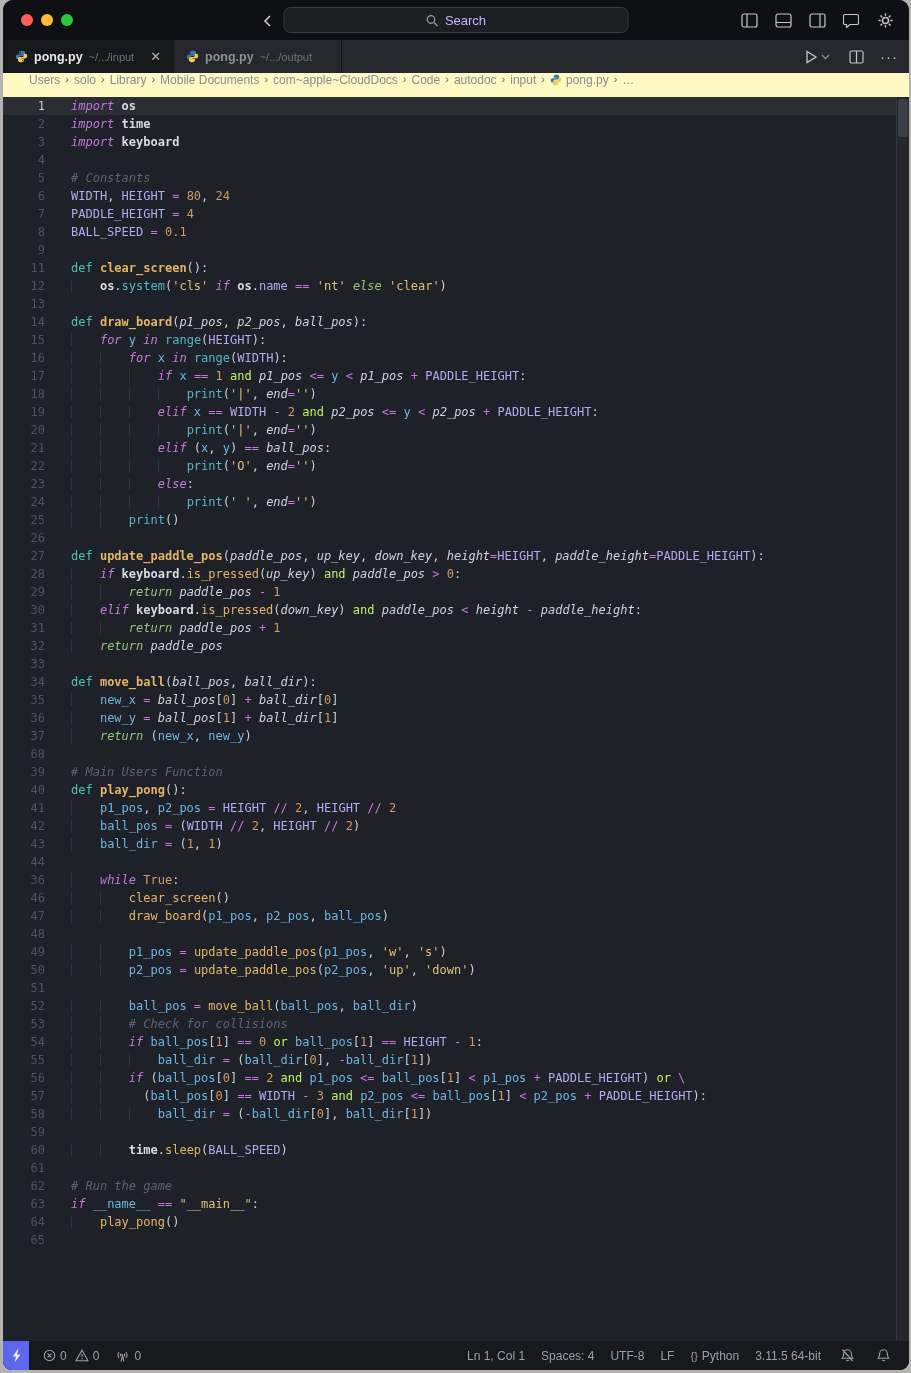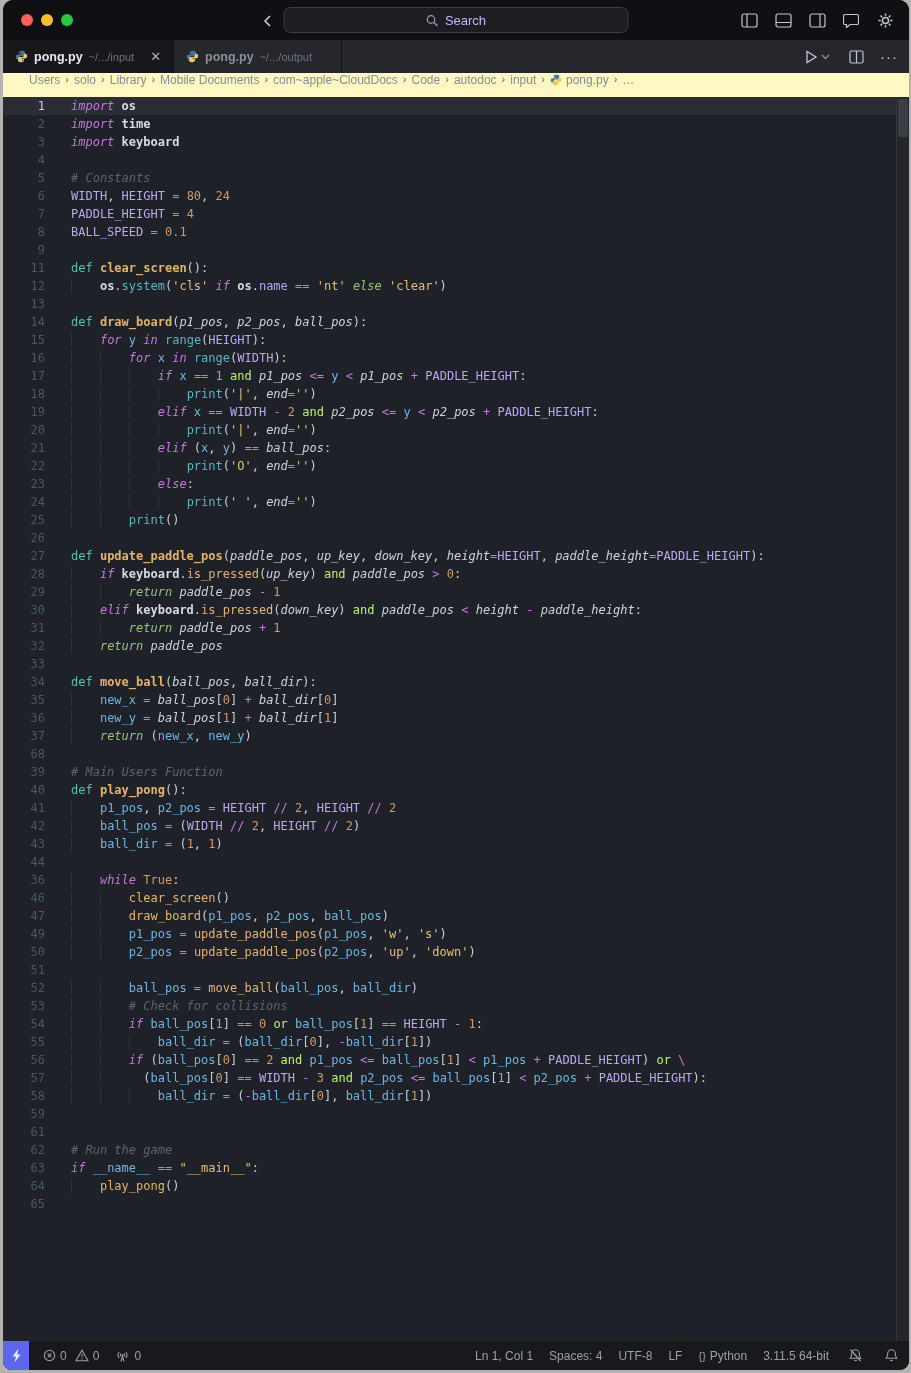--- a/index.html
+++ b/index.html
@@ -55,21 +55,21 @@
   .tk-s  { color:#E3C078; }
   .tk-cm { color:#5d6470; font-style:italic;margin-top:6px; }
   .tk-m  { color:#d7dce2; font-weight:600; }
   .tk-w  { color:#c9cfd8; }
   
   .statusbar { height:29px; background:#17191d; flex:none; display:flex; align-items:center;
                color:#9aa0a8; font-size:12px; position:relative; }
   .remote { width:26px; height:29px; display:flex; align-items:center; justify-content:center; flex:none; }
   .sb-left { display:flex; align-items:center; gap:16px; margin-left:14px; }
   .sb-item { display:flex; align-items:center; gap:4px; }
-  .sb-right { position:absolute; right:8px; display:flex; align-items:center; gap:16px; }
+  .sb-right { position:absolute; right:16px; display:flex; align-items:center; gap:16px; }
   svg { display:block; }
 </style>
 </head>
 <body>
 
 <div class="window">
 
   <div class="titlebar">
     <div class="traffic">
       <span class="tl" style="background:#ff5f57"></span>
@@ -260,31 +260,33 @@
         <div class="code-line"><span class="gutter">68</span><span class="codetext"></span></div>
         <div class="code-line"><span class="gutter">39</span><span class="codetext"><span class="tk-cm"># Main Users Function</span></span></div>
         <div class="code-line"><span class="gutter">40</span><span class="codetext"><span class="tk-d">def </span><span class="tk-fn">play_pong</span><span class="tk-w">():</span></span></div>
         <div class="code-line"><span class="gutter">41</span><span class="codetext"><span class="ind tk-w">    </span><span class="tk-v">p1_pos</span><span class="tk-w">, </span><span class="tk-v">p2_pos</span><span class="tk-w"> </span><span class="tk-o">=</span><span class="tk-w"> </span><span class="tk-c">HEIGHT</span><span class="tk-w"> </span><span class="tk-o">//</span><span class="tk-w"> </span><span class="tk-n">2</span><span class="tk-w">, </span><span class="tk-c">HEIGHT</span><span class="tk-w"> </span><span class="tk-o">//</span><span class="tk-w"> </span><span class="tk-n">2</span></span></div>
         <div class="code-line"><span class="gutter">42</span><span class="codetext"><span class="ind tk-w">    </span><span class="tk-v">ball_pos</span><span class="tk-w"> </span><span class="tk-o">=</span><span class="tk-w"> (</span><span class="tk-c">WIDTH</span><span class="tk-w"> </span><span class="tk-o">//</span><span class="tk-w"> </span><span class="tk-n">2</span><span class="tk-w">, </span><span class="tk-c">HEIGHT</span><span class="tk-w"> </span><span class="tk-o">//</span><span class="tk-w"> </span><span class="tk-n">2</span><span class="tk-w">)</span></span></div>
         <div class="code-line"><span class="gutter">43</span><span class="codetext"><span class="ind tk-w">    </span><span class="tk-v">ball_dir</span><span class="tk-w"> </span><span class="tk-o">=</span><span class="tk-w"> (</span><span class="tk-n">1</span><span class="tk-w">, </span><span class="tk-n">1</span><span class="tk-w">)</span></span></div>
         <div class="code-line"><span class="gutter">44</span><span class="codetext"></span></div>
         <div class="code-line"><span class="gutter">36</span><span class="codetext"><span class="ind tk-w">    </span><span class="tk-k">while</span><span class="tk-w"> </span><span class="tk-n">True</span><span class="tk-w">:</span></span></div>
         <div class="code-line"><span class="gutter">46</span><span class="codetext"><span class="ind tk-w">    </span><span class="ind tk-w">    </span><span class="tk-fc">clear_screen</span><span class="tk-w">()</span></span></div>
         <div class="code-line"><span class="gutter">47</span><span class="codetext"><span class="ind tk-w">    </span><span class="ind tk-w">    </span><span class="tk-fc">draw_board</span><span class="tk-w">(</span><span class="tk-v">p1_pos</span><span class="tk-w">, </span><span class="tk-v">p2_pos</span><span class="tk-w">, </span><span class="tk-v">ball_pos</span><span class="tk-w">)</span></span></div>
+        <div class="code-line"><span class="gutter">48</span><span class="codetext"></span></div>
         <div class="code-line"><span class="gutter">49</span><span class="codetext"><span class="ind tk-w">    </span><span class="ind tk-w">    </span><span class="tk-v">p1_pos</span><span class="tk-w"> </span><span class="tk-o">=</span><span class="tk-w"> </span><span class="tk-fc">update_paddle_pos</span><span class="tk-w">(</span><span class="tk-v">p1_pos</span><span class="tk-w">, </span><span class="tk-s">'w'</span><span class="tk-w">, </span><span class="tk-s">'s'</span><span class="tk-w">)</span></span></div>
         <div class="code-line"><span class="gutter">50</span><span class="codetext"><span class="ind tk-w">    </span><span class="ind tk-w">    </span><span class="tk-v">p2_pos</span><span class="tk-w"> </span><span class="tk-o">=</span><span class="tk-w"> </span><span class="tk-fc">update_paddle_pos</span><span class="tk-w">(</span><span class="tk-v">p2_pos</span><span class="tk-w">, </span><span class="tk-s">'up'</span><span class="tk-w">, </span><span class="tk-s">'down'</span><span class="tk-w">)</span></span></div>
         <div class="code-line"><span class="gutter">51</span><span class="codetext"></span></div>
         <div class="code-line"><span class="gutter">52</span><span class="codetext"><span class="ind tk-w">    </span><span class="ind tk-w">    </span><span class="tk-v">ball_pos</span><span class="tk-w"> </span><span class="tk-o">=</span><span class="tk-w"> </span><span class="tk-fc">move_ball</span><span class="tk-w">(</span><span class="tk-v">ball_pos</span><span class="tk-w">, </span><span class="tk-v">ball_dir</span><span class="tk-w">)</span></span></div>
         <div class="code-line"><span class="gutter">53</span><span class="codetext"><span class="ind tk-w">    </span><span class="ind tk-w">    </span><span class="tk-cm"># Check for collisions</span></span></div>
         <div class="code-line"><span class="gutter">54</span><span class="codetext"><span class="ind tk-w">    </span><span class="ind tk-w">    </span><span class="tk-k">if</span><span class="tk-w"> </span><span class="tk-v">ball_pos</span><span class="tk-w">[</span><span class="tk-n">1</span><span class="tk-w">] </span><span class="tk-o">==</span><span class="tk-w"> </span><span class="tk-n">0</span><span class="tk-w"> </span><span class="tk-g">or</span><span class="tk-w"> </span><span class="tk-v">ball_pos</span><span class="tk-w">[</span><span class="tk-n">1</span><span class="tk-w">] </span><span class="tk-o">==</span><span class="tk-w"> </span><span class="tk-c">HEIGHT</span><span class="tk-w"> </span><span class="tk-o">-</span><span class="tk-w"> </span><span class="tk-n">1</span><span class="tk-w">:</span></span></div>
         <div class="code-line"><span class="gutter">55</span><span class="codetext"><span class="ind tk-w">    </span><span class="ind tk-w">    </span><span class="ind tk-w">    </span><span class="tk-v">ball_dir</span><span class="tk-w"> </span><span class="tk-o">=</span><span class="tk-w"> (</span><span class="tk-v">ball_dir</span><span class="tk-w">[</span><span class="tk-n">0</span><span class="tk-w">], </span><span class="tk-o">-</span><span class="tk-v">ball_dir</span><span class="tk-w">[</span><span class="tk-n">1</span><span class="tk-w">])</span></span></div>
         <div class="code-line"><span class="gutter">56</span><span class="codetext"><span class="ind tk-w">    </span><span class="ind tk-w">    </span><span class="tk-k">if</span><span class="tk-w"> (</span><span class="tk-v">ball_pos</span><span class="tk-w">[</span><span class="tk-n">0</span><span class="tk-w">] </span><span class="tk-o">==</span><span class="tk-w"> </span><span class="tk-n">2</span><span class="tk-w"> </span><span class="tk-g">and</span><span class="tk-w"> </span><span class="tk-v">p1_pos</span><span class="tk-w"> </span><span class="tk-o">&lt;=</span><span class="tk-w"> </span><span class="tk-v">ball_pos</span><span class="tk-w">[</span><span class="tk-n">1</span><span class="tk-w">] </span><span class="tk-o">&lt;</span><span class="tk-w"> </span><span class="tk-v">p1_pos</span><span class="tk-w"> </span><span class="tk-o">+</span><span class="tk-w"> </span><span class="tk-c">PADDLE_HEIGHT</span><span class="tk-w">) </span><span class="tk-g">or</span><span class="tk-w"> </span><span class="tk-o">\</span></span></div>
         <div class="code-line"><span class="gutter">57</span><span class="codetext"><span class="ind tk-w">    </span><span class="ind tk-w">    </span><span class="tk-w">  </span><span class="tk-w">(</span><span class="tk-v">ball_pos</span><span class="tk-w">[</span><span class="tk-n">0</span><span class="tk-w">] </span><span class="tk-o">==</span><span class="tk-w"> </span><span class="tk-c">WIDTH</span><span class="tk-w"> </span><span class="tk-o">-</span><span class="tk-w"> </span><span class="tk-n">3</span><span class="tk-w"> </span><span class="tk-g">and</span><span class="tk-w"> </span><span class="tk-v">p2_pos</span><span class="tk-w"> </span><span class="tk-o">&lt;=</span><span class="tk-w"> </span><span class="tk-v">ball_pos</span><span class="tk-w">[</span><span class="tk-n">1</span><span class="tk-w">] </span><span class="tk-o">&lt;</span><span class="tk-w"> </span><span class="tk-v">p2_pos</span><span class="tk-w"> </span><span class="tk-o">+</span><span class="tk-w"> </span><span class="tk-c">PADDLE_HEIGHT</span><span class="tk-w">):</span></span></div>
         <div class="code-line"><span class="gutter">58</span><span class="codetext"><span class="ind tk-w">    </span><span class="ind tk-w">    </span><span class="ind tk-w">    </span><span class="tk-v">ball_dir</span><span class="tk-w"> </span><span class="tk-o">=</span><span class="tk-w"> (</span><span class="tk-o">-</span><span class="tk-v">ball_dir</span><span class="tk-w">[</span><span class="tk-n">0</span><span class="tk-w">], </span><span class="tk-v">ball_dir</span><span class="tk-w">[</span><span class="tk-n">1</span><span class="tk-w">])</span></span></div>
         <div class="code-line"><span class="gutter">59</span><span class="codetext"></span></div>
+        <div class="code-line"><span class="gutter">60</span><span class="codetext"><span class="ind tk-w">    </span><span class="ind tk-w">    </span><span class="tk-m">time</span><span class="tk-w">.</span><span class="tk-fc">sleep</span><span class="tk-w">(</span><span class="tk-c">BALL_SPEED</span><span class="tk-w">)</span></span></div>
         <div class="code-line"><span class="gutter">61</span><span class="codetext"></span></div>
         <div class="code-line"><span class="gutter">62</span><span class="codetext"><span class="tk-cm"># Run the game</span></span></div>
         <div class="code-line"><span class="gutter">63</span><span class="codetext"><span class="tk-k">if</span><span class="tk-w"> </span><span class="tk-v">__name__</span><span class="tk-w"> </span><span class="tk-o">==</span><span class="tk-w"> </span><span class="tk-s">"__main__"</span><span class="tk-w">:</span></span></div>
         <div class="code-line"><span class="gutter">64</span><span class="codetext"><span class="ind tk-w">    </span><span class="tk-fc">play_pong</span><span class="tk-w">()</span></span></div>
         <div class="code-line"><span class="gutter">65</span><span class="codetext"></span></div>
       </div>
     <div class="scrollcol">
       <div class="scrollthumb"></div>
     </div>
   </div>

